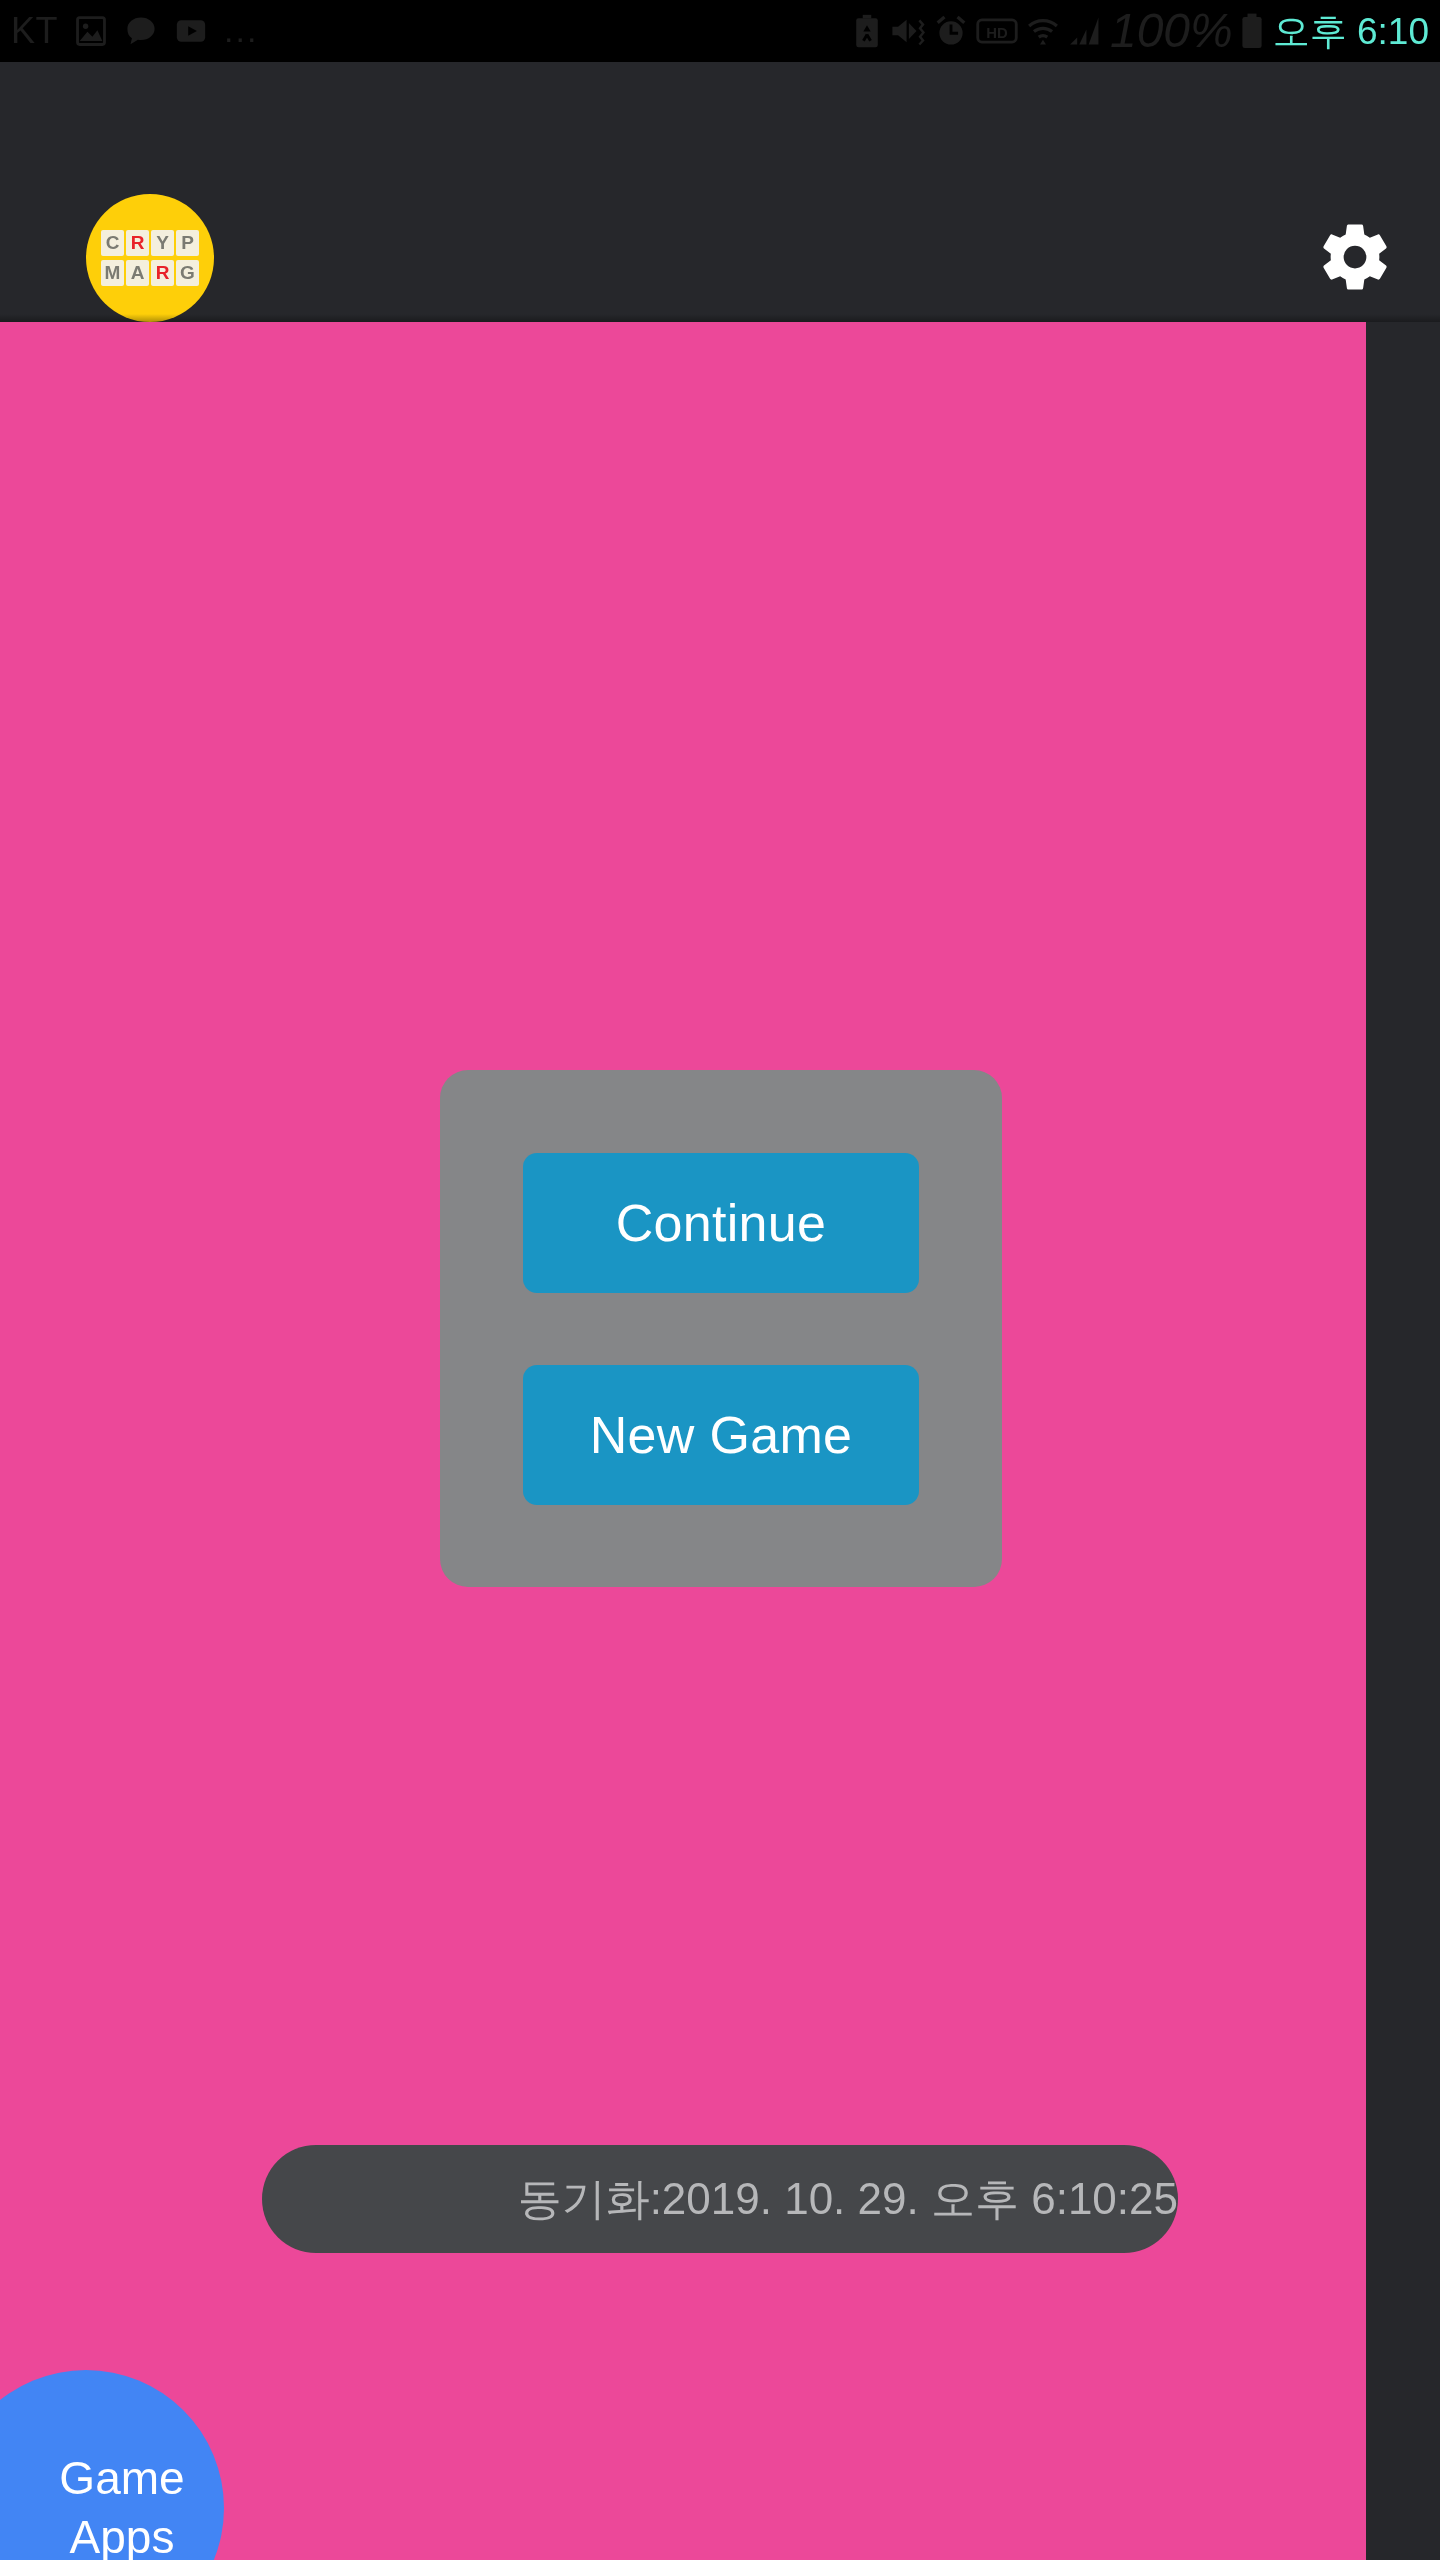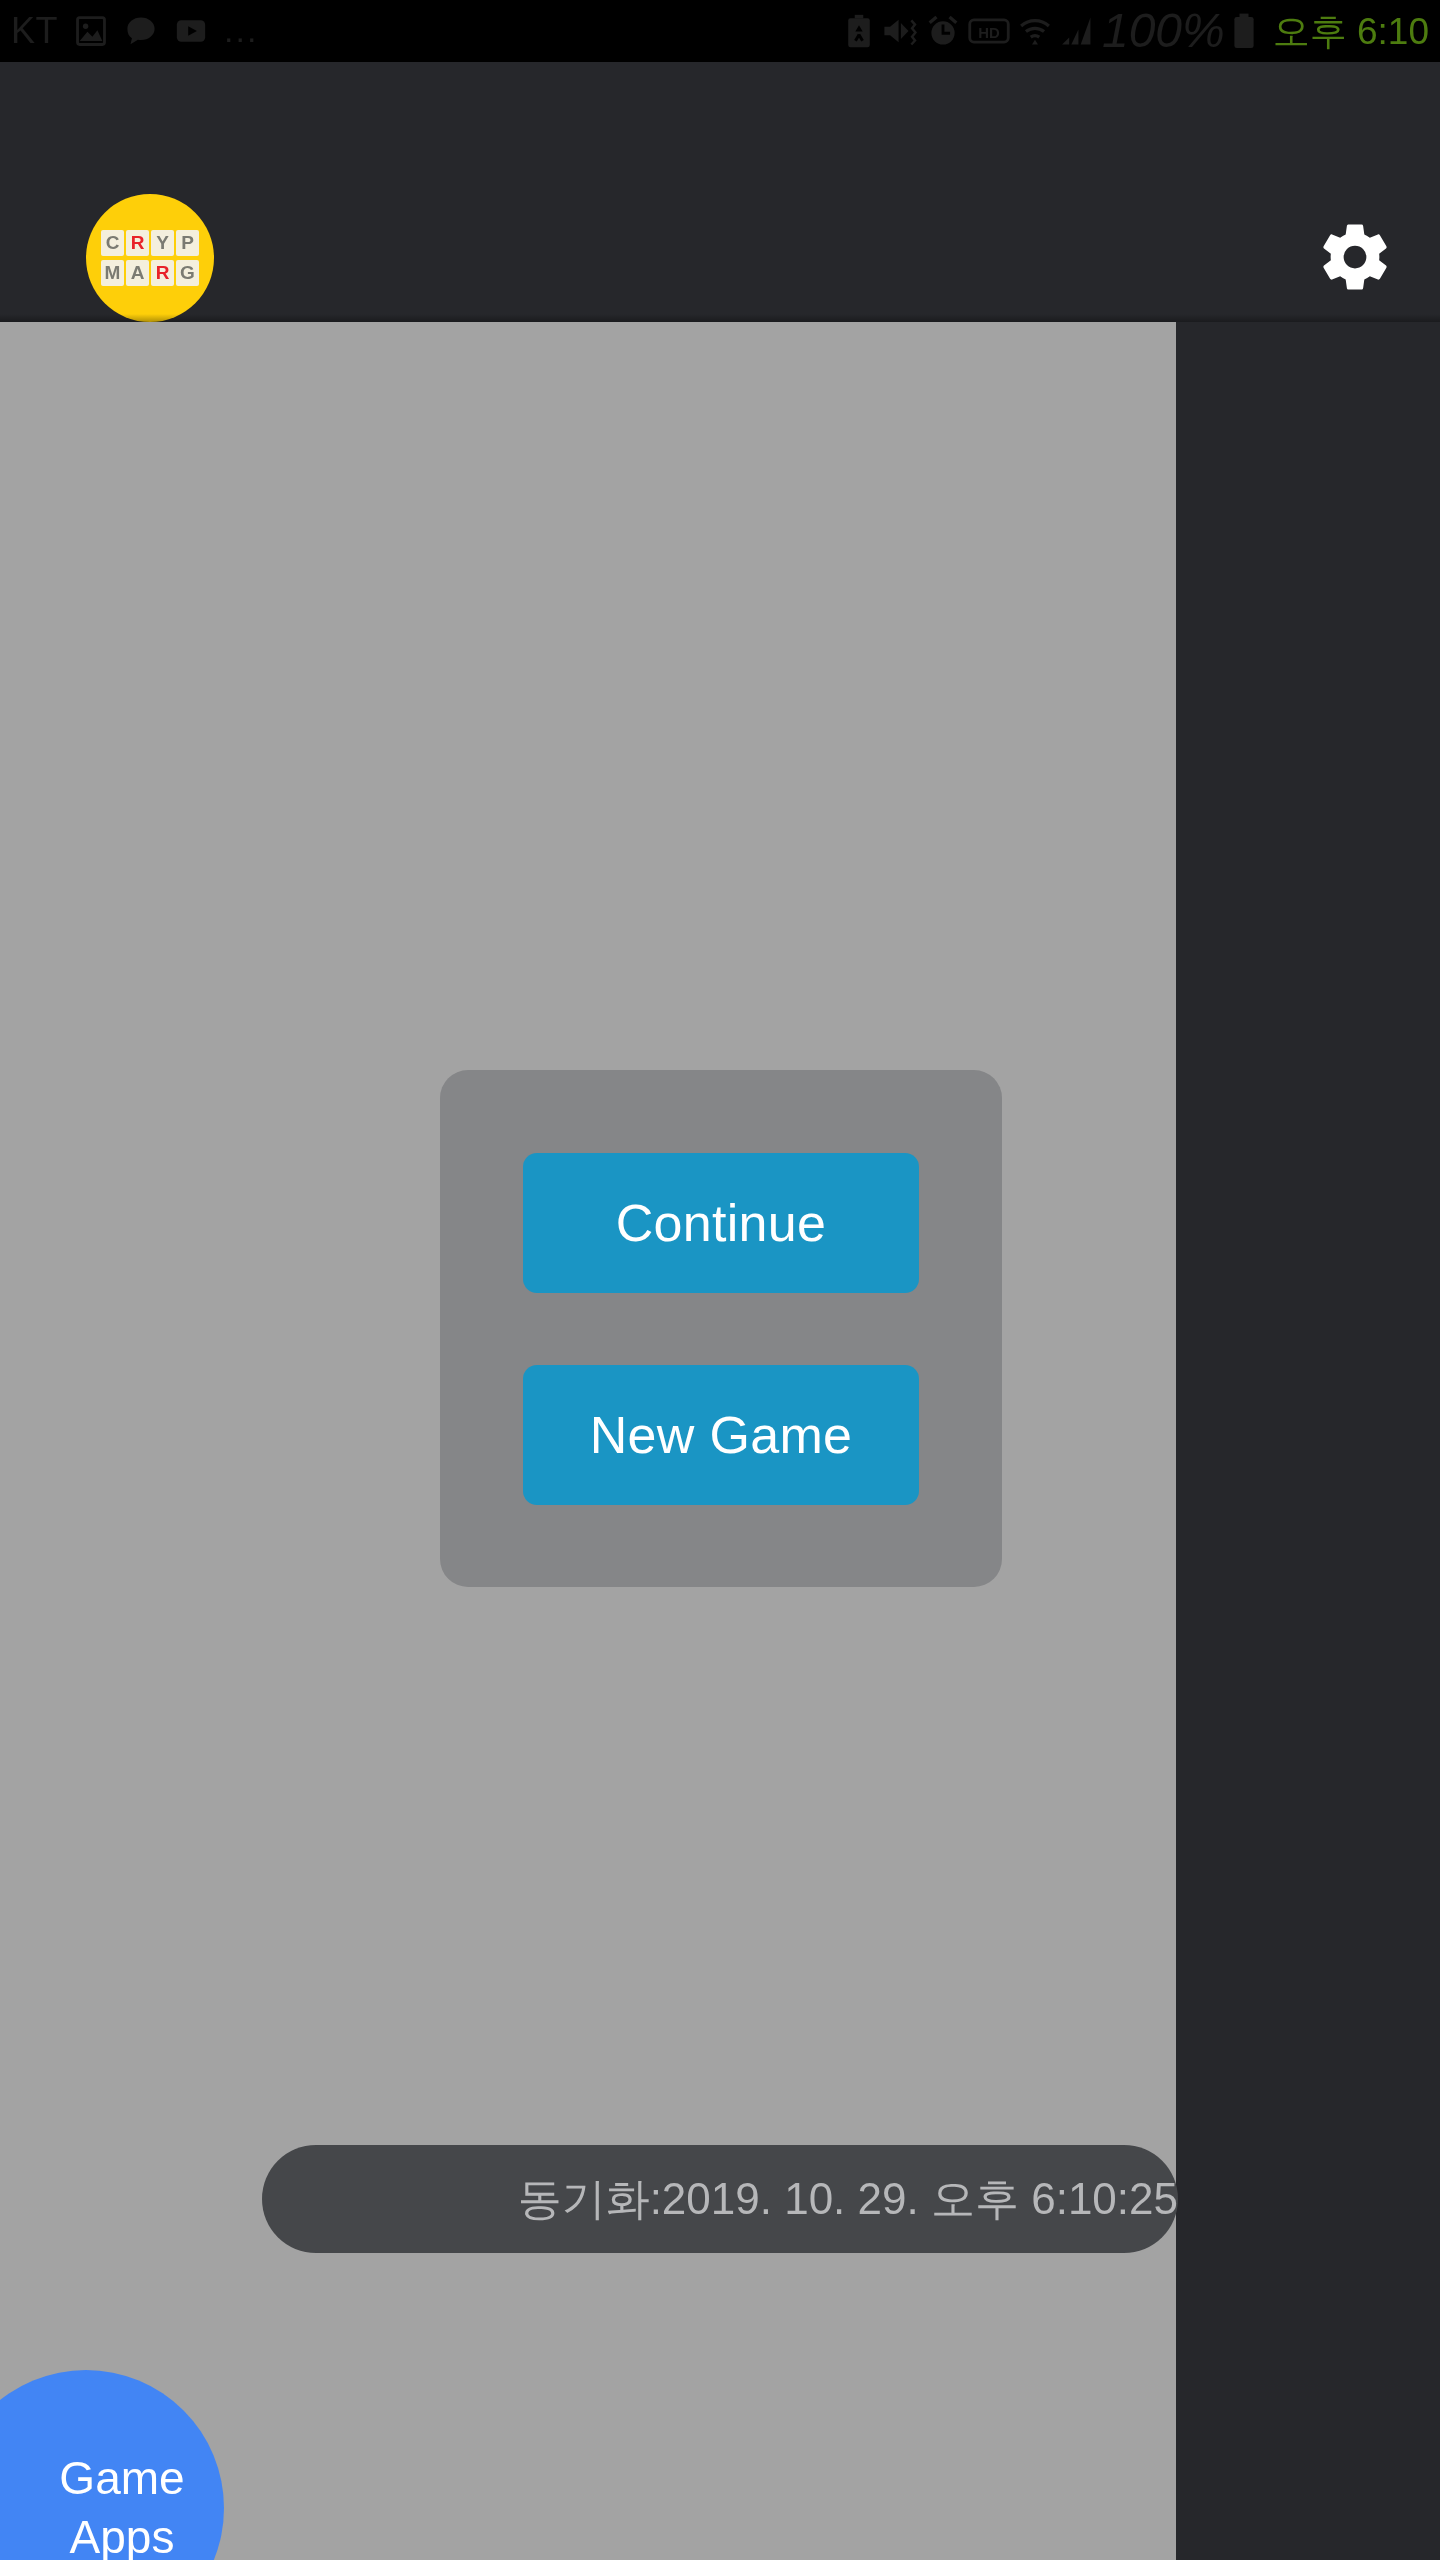--- a/index.html
+++ b/index.html
@@ -59,24 +59,24 @@
     line-height: 0.4;
     letter-spacing: 2px;
   }
   .sb-battery-pct {
     color: #1d1d1d;
     font-size: 48px;
     line-height: 1;
     font-style: italic;
   }
   .sb-clock {
-    color: #4d7c0f;
+    color: #5eead4;
     font-size: 37px;
     line-height: 1;
-    margin-left: 10px;
+    margin-left: 2px;
   }
 
   
   #toolbar {
     position: absolute;
     left: 0; top: 62px;
     width: 1440px;
     height: 260px;
     background: #26272b;
     box-sizing: border-box;
@@ -132,23 +132,23 @@
     display: flex;
     align-items: center;
     justify-content: center;
     cursor: pointer;
   }
 
   
   #content {
     position: absolute;
     left: 0; top: 322px;
-    width: 1176px;
+    width: 1366px;
     height: 2238px;
-    background: #a3a3a3;
+    background: #ec4899;
   }
 
   #menu-panel {
     position: absolute;
     left: 440px;
     top: 748px;        
     width: 562px;
     height: 517px;
     background: #858688;
     border-radius: 28px;

